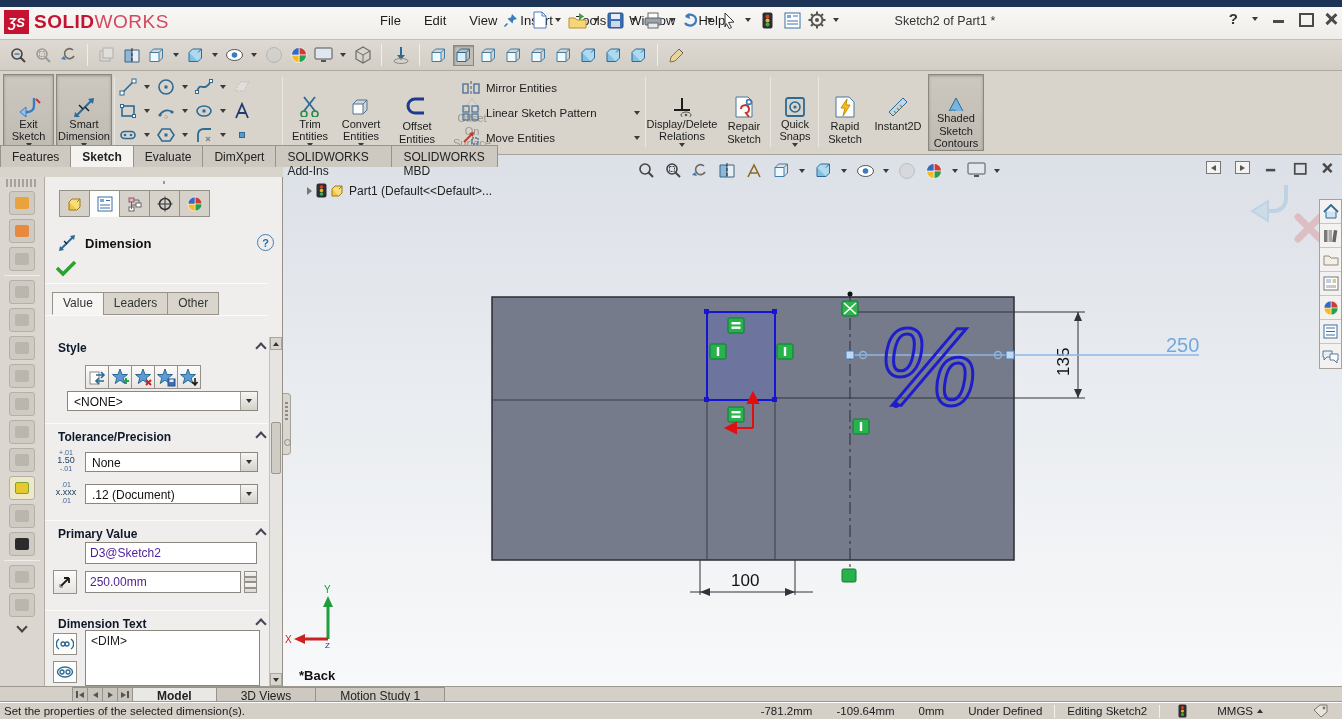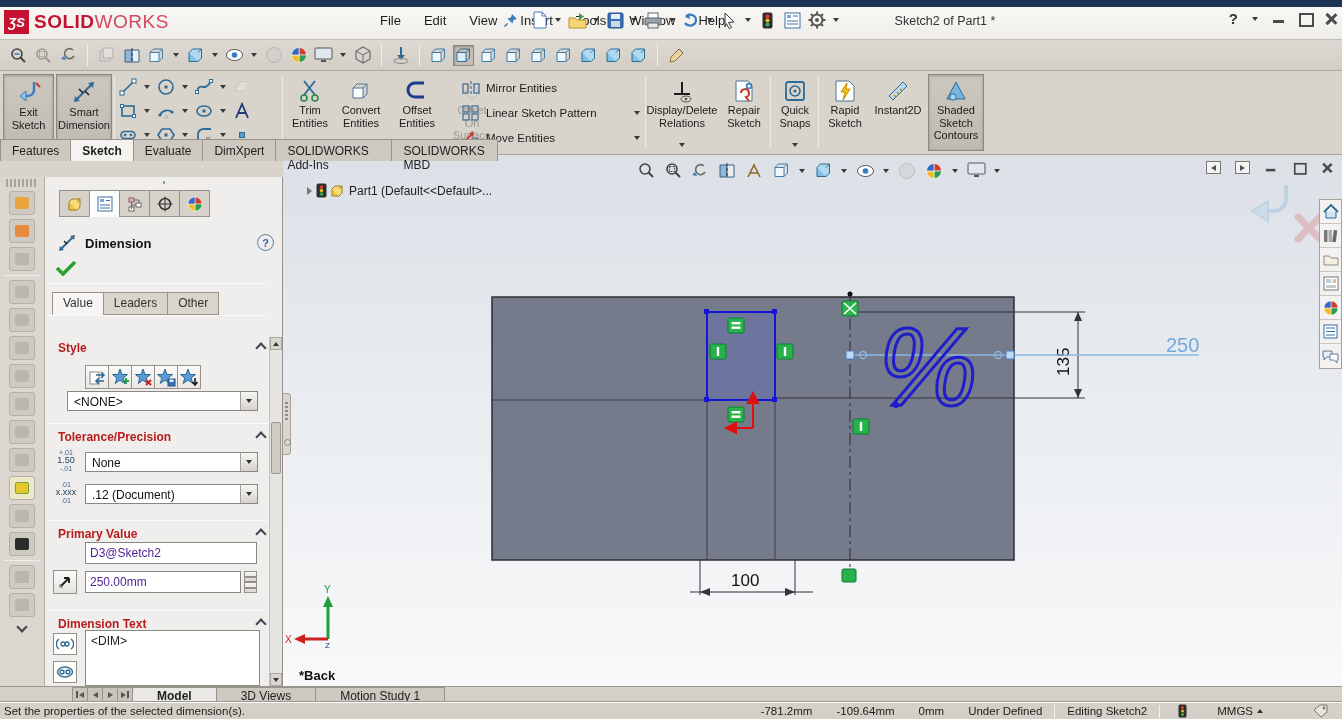--- a/index.html
+++ b/index.html
@@ -40,34 +40,34 @@
   .tsep { width:1px; height:22px; background:#aaa69e; border-right:1px solid #f1efec; margin:0 4px; }
   .t2i { width:21px; height:21px; display:flex; align-items:center; justify-content:center; }
   .pressed2 { background:#c3bfb6; border:1px solid #8c887f; box-shadow:inset 1px 1px 2px rgba(0,0,0,.25); }
   .dis { opacity:.4; filter:grayscale(1); }
   .caret { width:0; height:0; border-left:3.5px solid transparent; border-right:3.5px solid transparent; border-top:4px solid #3a3a3a; margin:0 2px; }
 
   
   .ribbon { position:absolute; top:71px; left:0; right:0; height:84px; background:#d8d4cc; border-bottom:1px solid #a7a39b; }
   .rsep { position:absolute; top:6px; width:1px; height:70px; background:#b3afa7; border-right:1px solid #eceae6; }
   .bigbtn { position:absolute; top:3px; height:77px; display:flex; flex-direction:column; align-items:center;
-            justify-content:flex-start; padding-top:4px; font-size:11px; line-height:1.15; text-align:center; border:1px solid transparent; }
+            justify-content:flex-start; padding-top:20px; font-size:11px; line-height:1.15; text-align:center; border:1px solid transparent; }
   .bigbtn .lbl { white-space:pre-line; margin-top:1px; }
   .bigbtn .caret { margin-top:auto; margin-bottom:3px; }
   .pressed { background:linear-gradient(#ccc8c0,#bfbbb3); border:1px solid #8c887f; box-shadow:inset 0 1px 3px rgba(0,0,0,.25); }
   .rlabel-dis { color:#9b978f; }
   .entgrid { position:absolute; left:118px; top:5px; display:flex; flex-direction:column; gap:3px; }
   .entrow { display:flex; align-items:center; gap:4px; height:21px; }
   .eicon { width:20px; height:20px; display:flex; align-items:center; justify-content:center; }
   .mgrp { position:absolute; left:462px; top:7px; width:180px; display:flex; flex-direction:column; gap:5px; font-size:11.5px; }
   .mrow { display:flex; align-items:center; gap:6px; height:20px; }
   .mrow .lbl { flex:1; }
 
   
-  .tabstrip { position:absolute; top:139px; left:0; width:497px; height:22px; background:#d3cfc8; display:flex; z-index:6; }
+  .tabstrip { position:absolute; top:145px; left:0; width:497px; height:22px; background:#d3cfc8; display:flex; z-index:6; }
   .rtab { padding:4px 11px 3px; font-size:12px; background:#cdc9c1; border:1px solid #97938b; border-bottom:none; margin-right:-1px; color:#222; }
   .rtab.active { background:#f4f3f0; font-weight:bold; z-index:2; }
 
   
   .canvas { position:absolute; top:155px; left:283px; width:1059px; height:531px;
             background:linear-gradient(180deg,#dce0e7 0%,#e9ecf0 45%,#f8f9fa 100%); }
   .leftbar { position:absolute; top:177px; left:0; width:45px; height:509px; background:#dbd7d0; border-right:1px solid #b1ada5; z-index:5;}
   .lgrip { height:8px; margin:2px 6px; background:repeating-linear-gradient(90deg,#a7a39b 0 2px,transparent 2px 4px); }
   .lsic { width:26px; height:24px; margin:4px auto 3px; border-radius:3px; background:#cfcbc3; border:1px solid #b4b0a8; position:relative; }
   .lsic::after { content:""; position:absolute; inset:5px; background:#bab6ae; border-radius:2px; }
@@ -88,21 +88,21 @@
   .pmtab.active { background:#fdfdfc; border-bottom-color:#fdfdfc; }
   .pm-title { position:absolute; top:56px; left:12px; display:flex; align-items:center; gap:8px;
               font-weight:bold; font-size:13px; color:#111; }
   .pm-help { position:absolute; top:57px; left:212px; width:17px; height:17px; border:1.5px solid #4a7fae;
              border-radius:50%; color:#2d6da8; font-size:11px; font-weight:bold; display:flex; align-items:center; justify-content:center; }
   .pm-check { position:absolute; top:82px; left:10px; }
   .pm-div { position:absolute; left:0; right:14px; height:1px; background:#cbc8c2; border-bottom:1px solid #fbfaf8; }
   .vtabs { position:absolute; top:115px; left:7px; display:flex; }
   .vtab { padding:3px 10px 4px; font-size:12px; background:#d9d5cd; border:1px solid #97938b; margin-right:-1px; color:#333; }
   .vtab.active { background:#f6f5f3; border-bottom-color:#f6f5f3; font-weight:normal; }
-  .sect-h { position:absolute; left:13px; font-weight:bold; color:#b91c1c; font-size:12px; }
+  .sect-h { position:absolute; left:13px; font-weight:bold; color:#0f172a; font-size:12px; }
   .chevup { position:absolute; left:212px; width:8px; height:8px; border-left:2px solid #445; border-top:2px solid #445; transform:rotate(45deg); }
   .stars { position:absolute; top:188px; left:40px; display:flex; }
   .staric { width:24px; height:24px; border:1px solid #94908a; background:linear-gradient(#fcfbfa,#e8e6e2);
             display:flex; align-items:center; justify-content:center; margin-right:-1px; }
   .dd { position:absolute; height:20px; background:#fff; border:1px solid #8a8781; }
   .dd .txt { position:absolute; left:6px; top:3px; font-size:12px; color:#111; white-space:nowrap; }
   .dd .btn { position:absolute; right:0; top:0; bottom:0; width:17px; background:linear-gradient(#f7f6f4,#d5d2cb);
              border-left:1px solid #a3a099; display:flex; align-items:center; justify-content:center; }
   .tin { position:absolute; height:22px; background:#fff; border:1px solid #8a8781; font-size:12px;
          font-family:"Liberation Sans",sans-serif; padding:0 4px; color:#4c1d95; }

